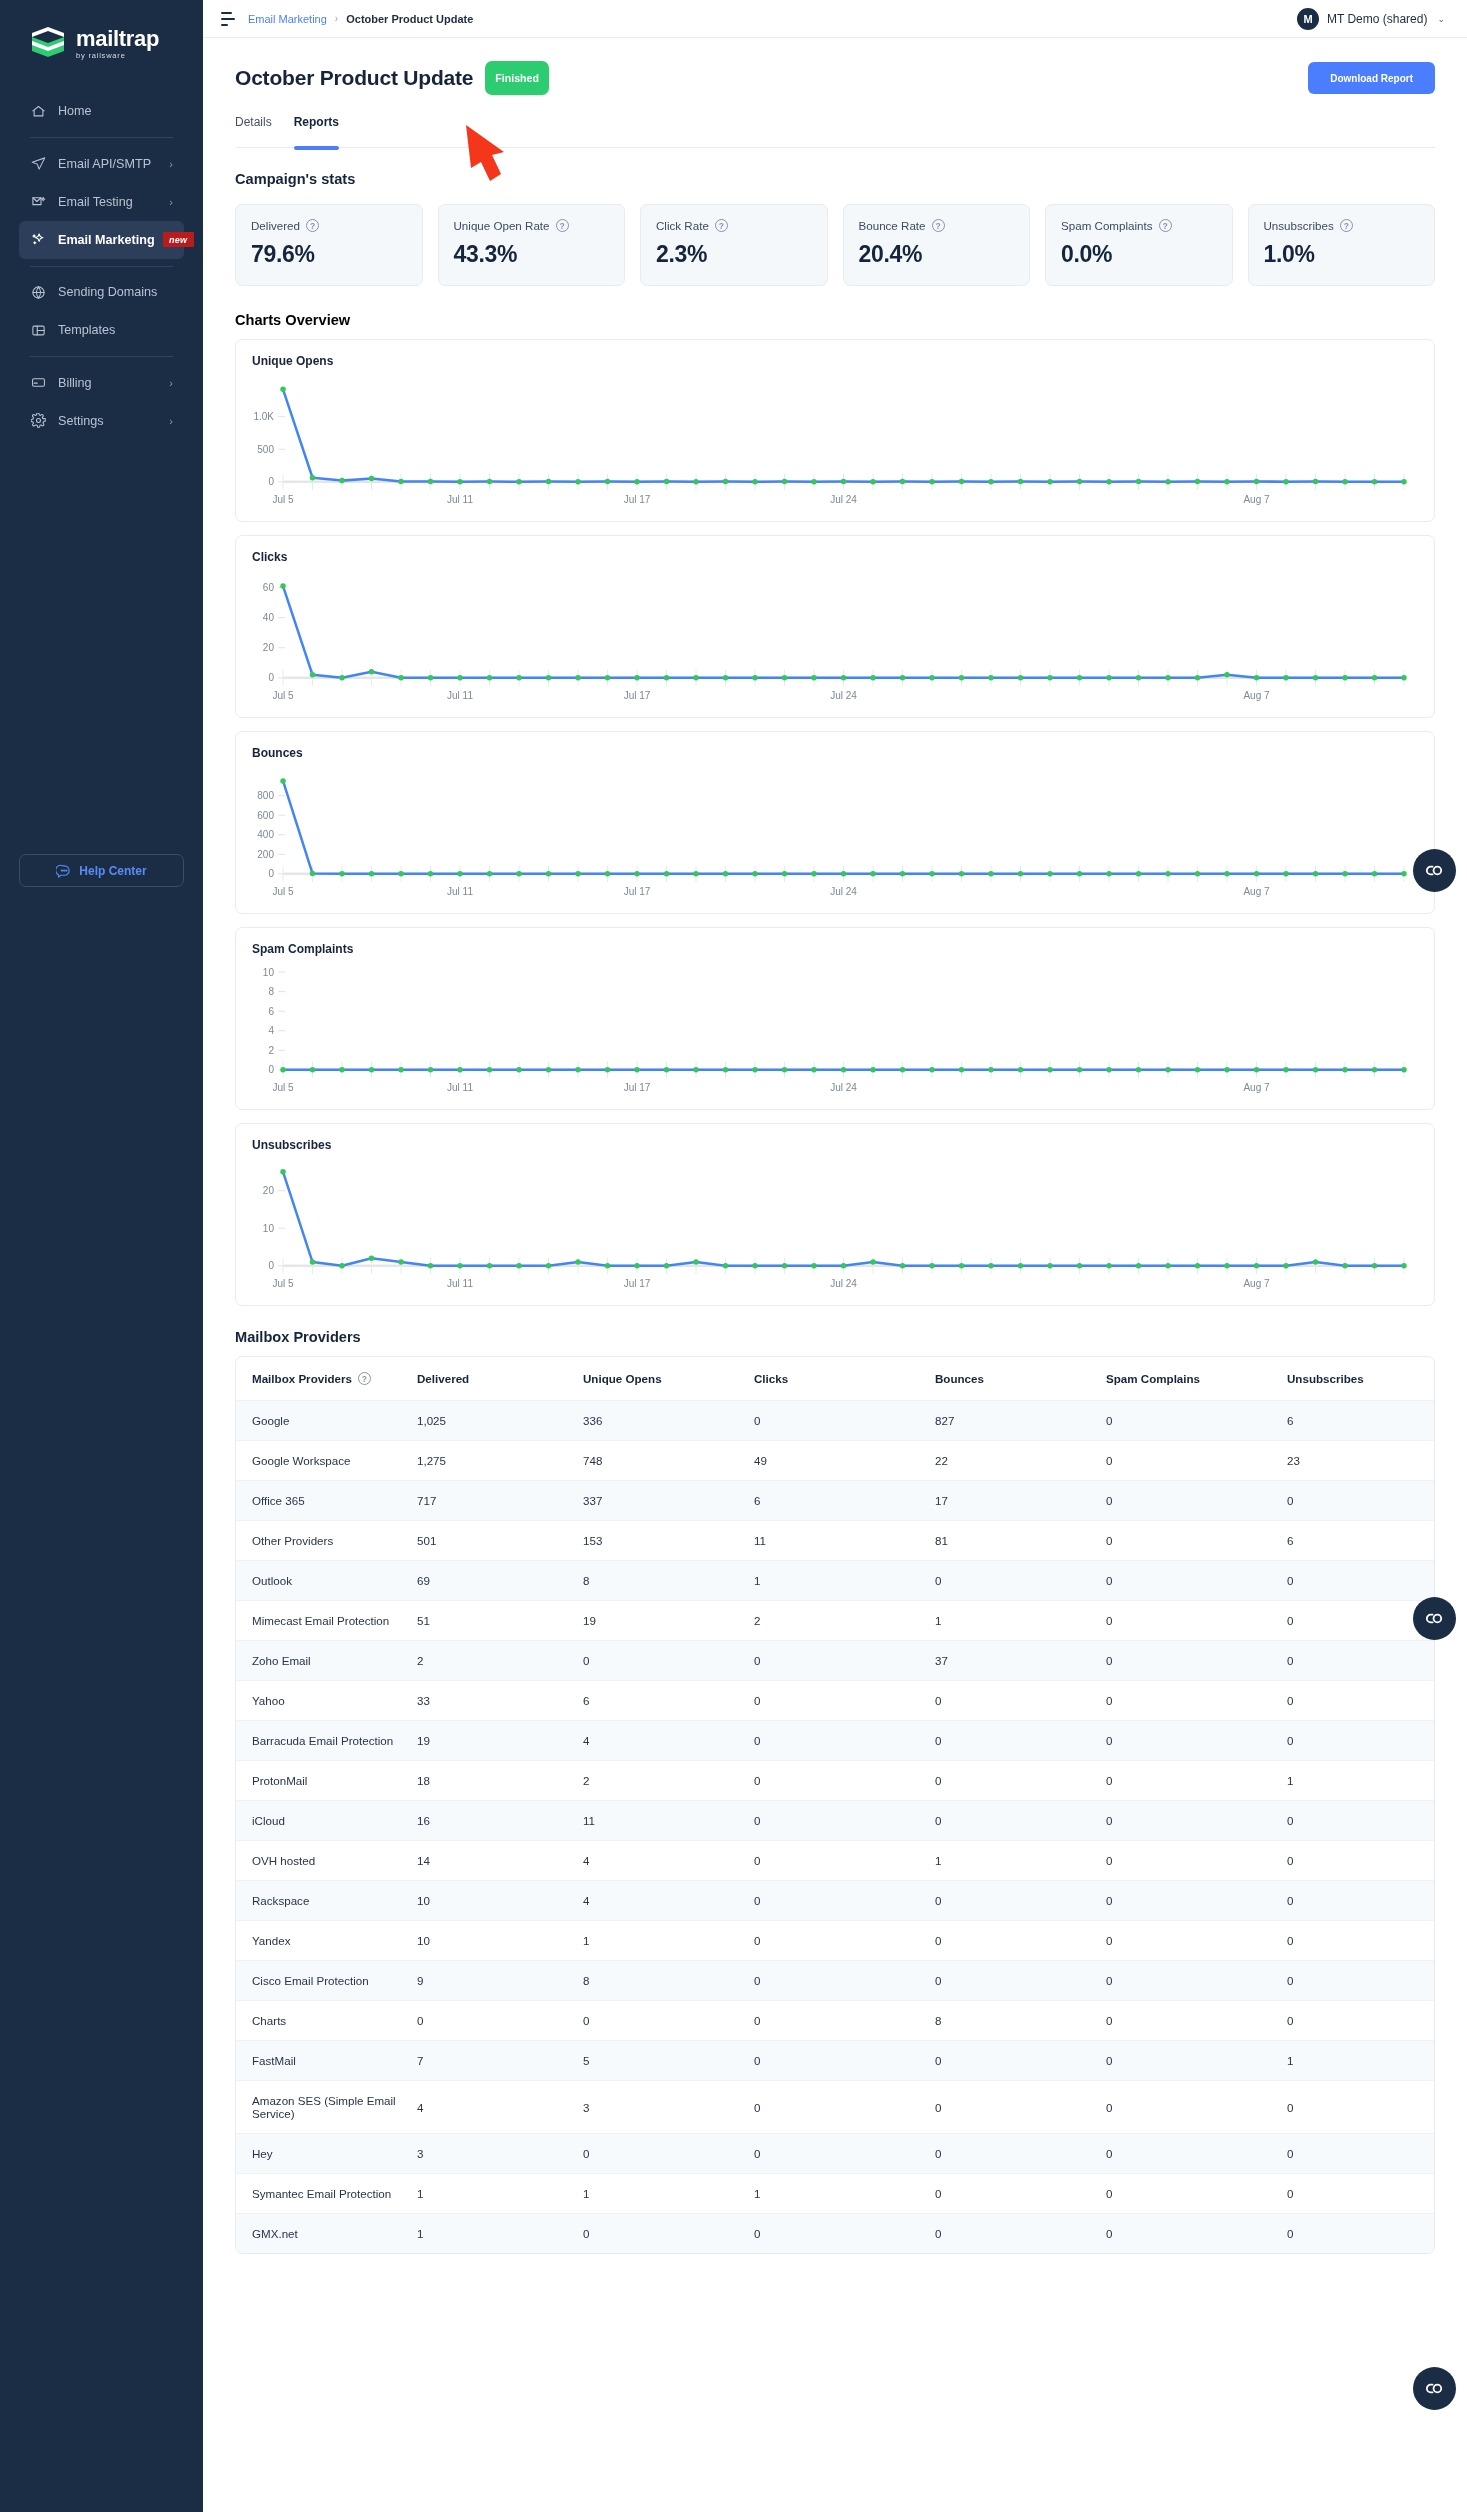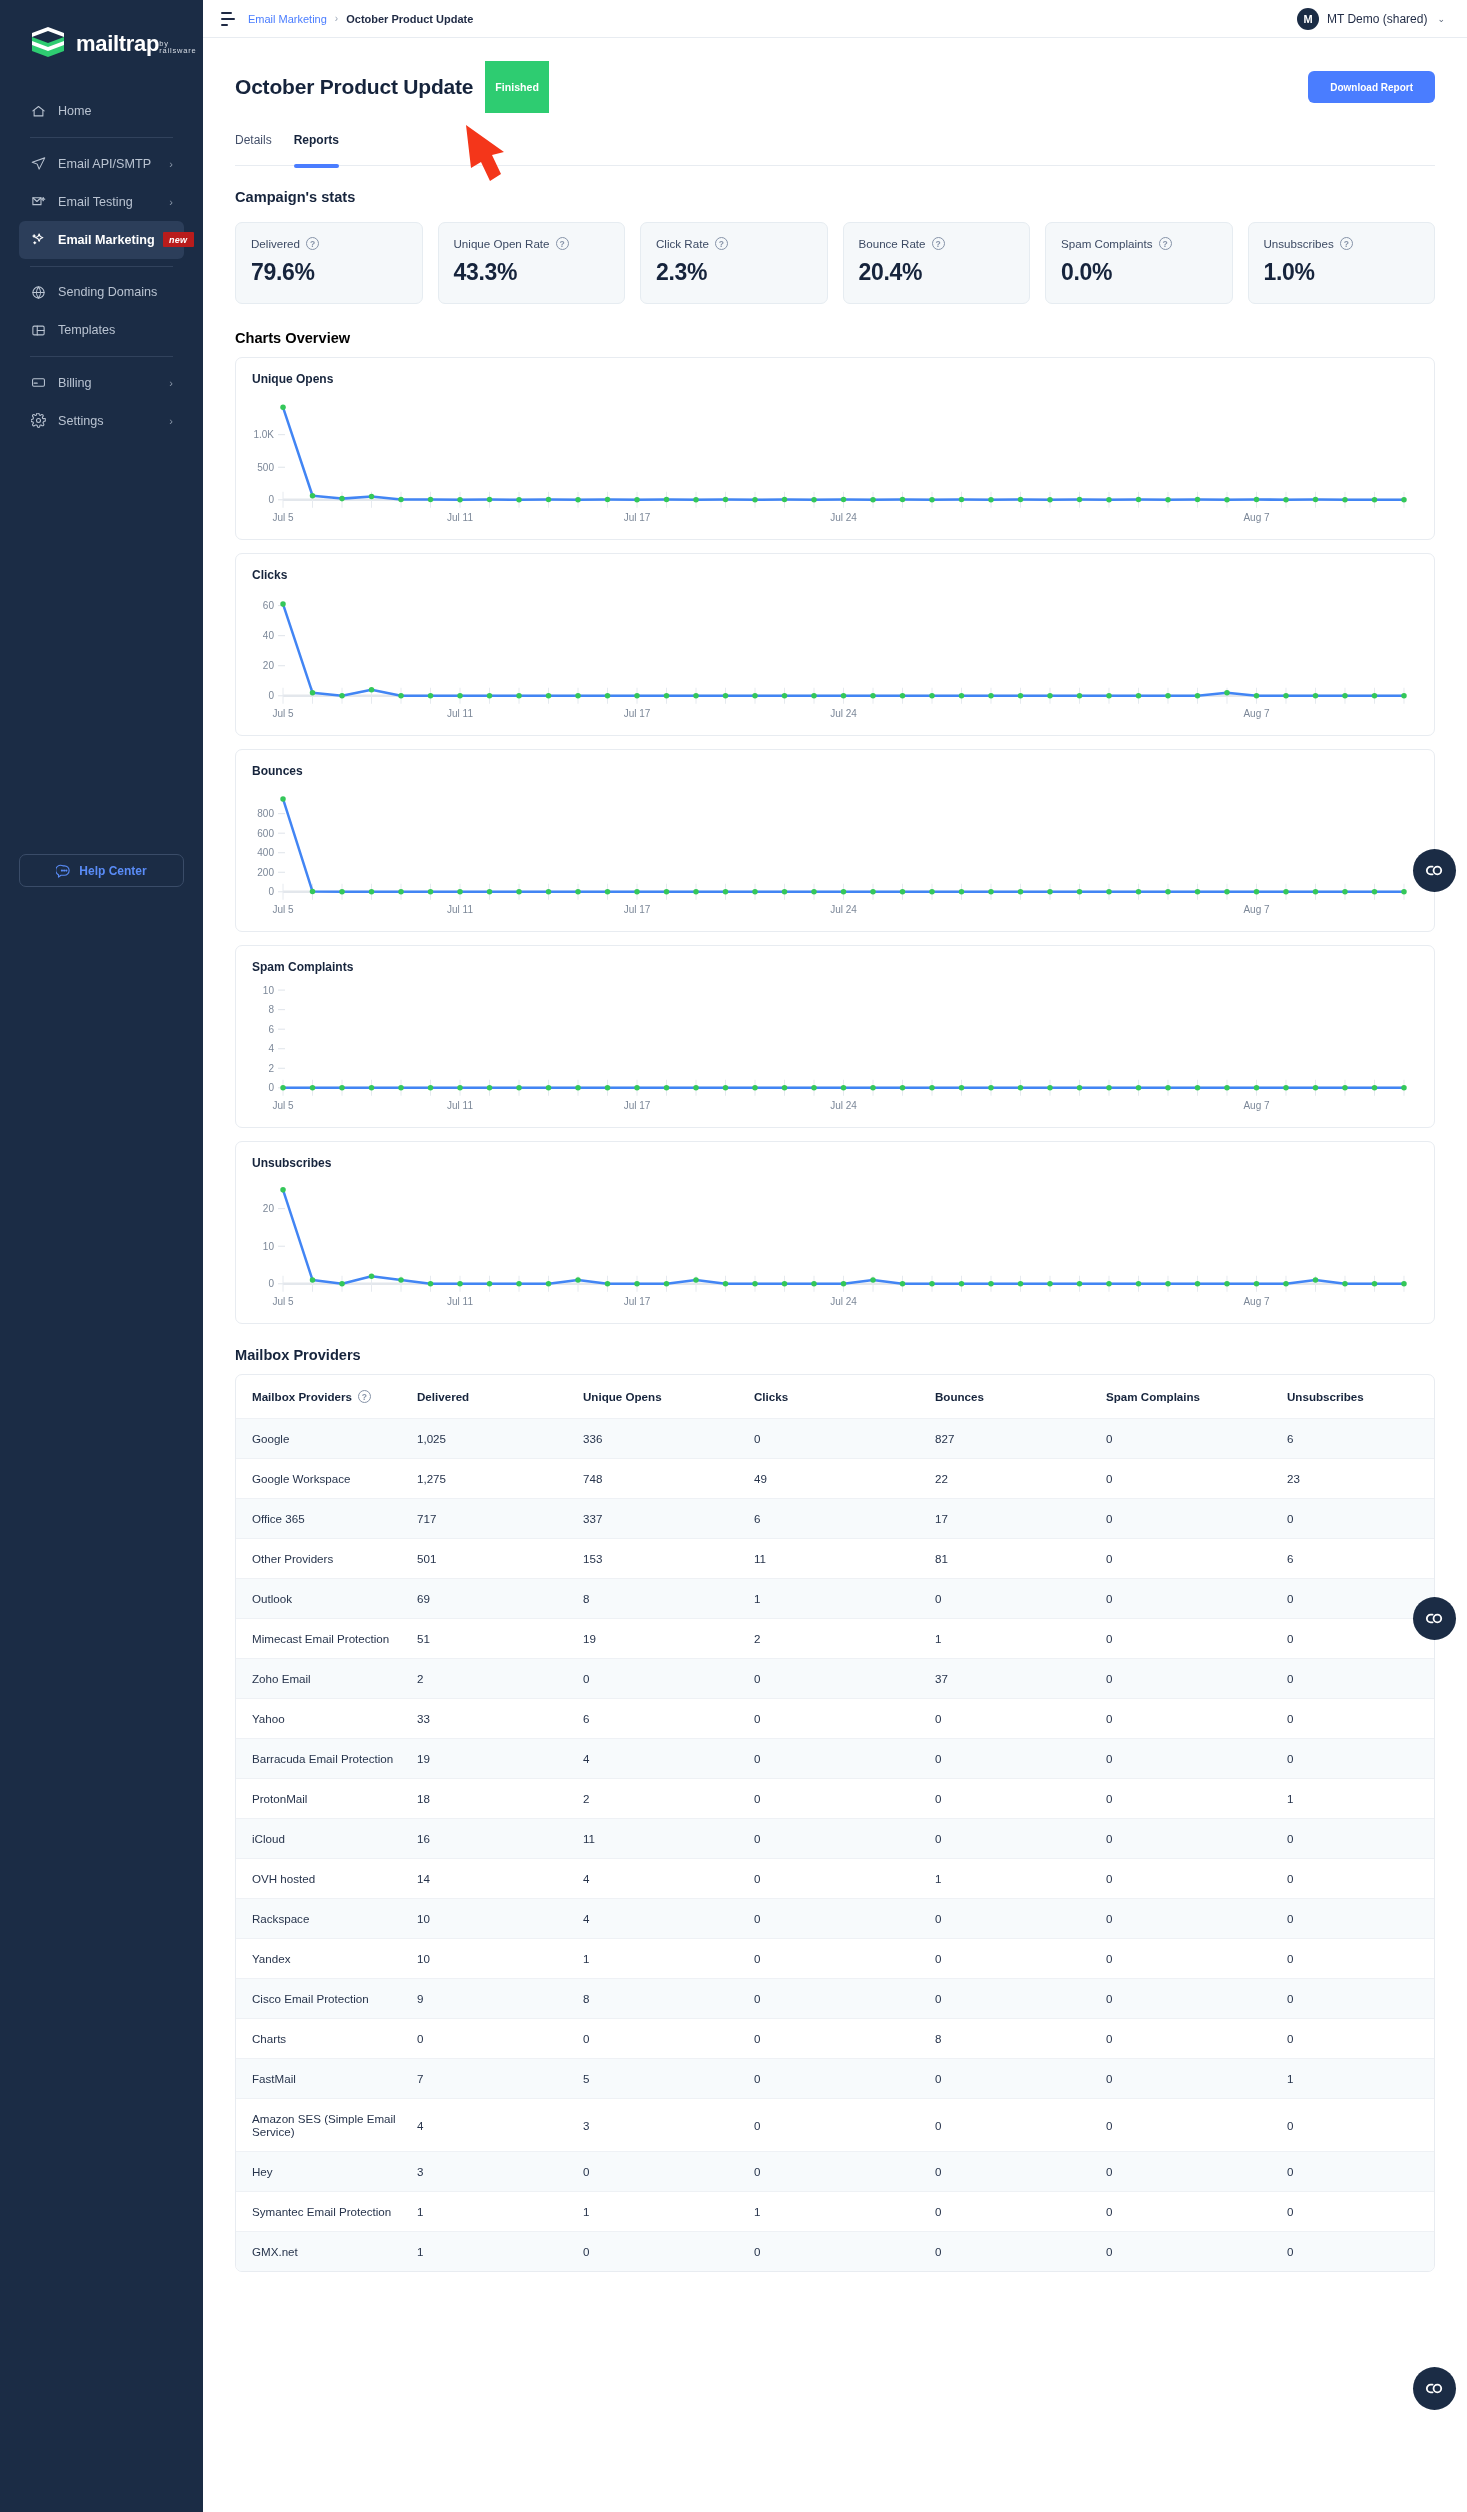--- a/index.html
+++ b/index.html
@@ -19,21 +19,21 @@
     min-width: 203px;
     background: #1b2c45;
     color: #c3ccd8;
     position: relative;
   }
   .logo-wrap {
     display: flex; align-items: center; gap: 10px;
     padding: 26px 0 0 30px;
   }
   .logo-mark { width: 36px; height: 33px; flex: 0 0 auto; }
-  .logo-text { display: flex; flex-direction: row; line-height: 1; align-items: flex-end; }
+  .logo-text { display: flex; flex-direction: column; line-height: 1; }
   .logo-name {
     font-size: 22px; font-weight: 700; color: #ffffff; letter-spacing: -0.3px;
   }
   .logo-sub {
     font-size: 7.5px; color: #d7dde6; letter-spacing: 0.8px; margin-top: 2.5px;
     font-weight: 400;
   }
 
   .nav { margin-top: 31px; padding: 0 19px; }
   .nav-item {
@@ -98,21 +98,21 @@
   .caret { font-size: 9px; color: #5a6679; margin-left: 2px; }
 
   .page { padding: 0 32px 0 32px; }
 
   .title-row {
     display: flex; align-items: center; padding-top: 23px;
   }
   .page-title { font-size: 21px; font-weight: 700; color: #16243c; letter-spacing: -0.2px; }
   .status-badge {
     margin-left: 12px; background: #2ecc71; color: #fff;
-    font-size: 10.6px; font-weight: 700; border-radius: 0; padding: 20px 10px;
+    font-size: 10.6px; font-weight: 700; border-radius: 7px; padding: 11px 10px;
   }
   .dl-btn {
     margin-left: auto; background: #4a7dff; color: #fff;
     font-size: 10px; font-weight: 700; border: none; border-radius: 6px;
     padding: 10.6px 22px; cursor: pointer;
   }
 
   .tabs { display: flex; gap: 22px; margin-top: 20px; position: relative; }
   .tab {
     font-size: 12px; color: #44506a; padding-bottom: 19px; cursor: pointer;

